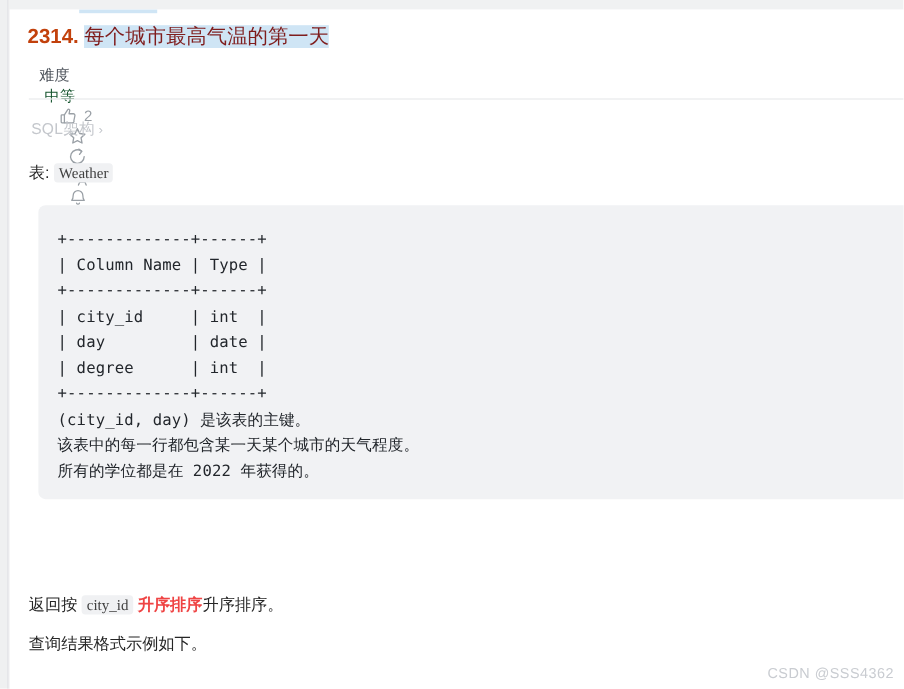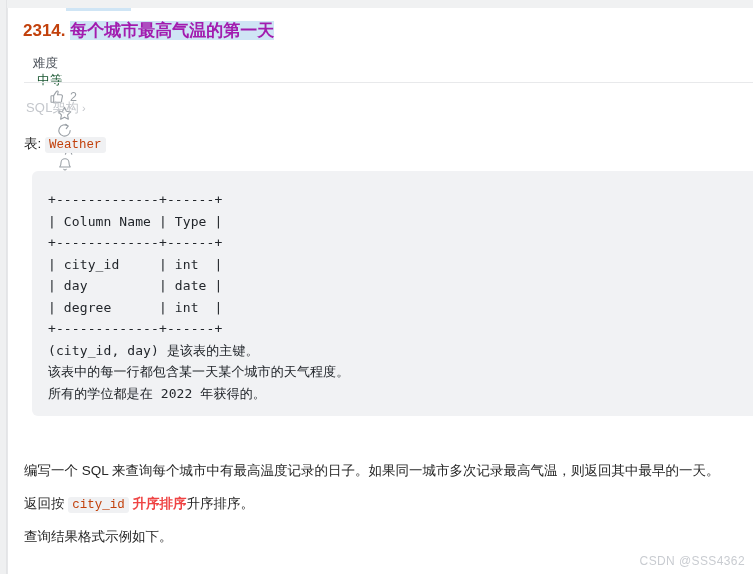--- a/index.html
+++ b/index.html
@@ -61,22 +61,22 @@
     color: #1a1a1a;
     font-weight: 600;
     white-space: nowrap;
   }
   .title-num {
     color: #c2410c;
     font-weight: 600;
   }
   .title-text {
     background: #cfe5f5;
-    color: #a21caf;
-    font-weight: 700;
+    color: #7f1d1d;
+    font-weight: 400;
   }
   
   .sel-sliver {
     position: absolute;
     left: 58px;
     top: 0px;
     width: 65px;
     height: 3px;
     background: #cfe5f5;
   }
@@ -148,23 +148,23 @@
   
   .table-caption {
     position: absolute;
     left: 16px;
     top: 126px;
     font-size: 13.5px;
     color: #262626;
     line-height: 20px;
   }
   .code-inline {
-    font-family: Liberation Mono, monospace;
+    font-family: Liberation Serif, serif;
     background: #f0f1f3;
-    color: #c2410c;
+    color: #404040;
     padding: 1px 4px;
     border-radius: 3px;
     font-size: 12.5px;
   }
 
   
   .code-block {
     position: absolute;
     left: 24px;
     top: 163px;
@@ -309,21 +309,20 @@
 +-------------+------+
 | city_id     | int  |
 | day         | date |
 | degree      | int  |
 +-------------+------+
 (city_id, day) 是该表的主键。
 该表中的每一行都包含某一天某个城市的天气程度。
 所有的学位都是在 2022 年获得的。</pre>
     </div>
 
-    <div class="body-text p1">编写一个 SQL 来查询每个城市中有最高温度记录的日子。如果同一城市多次记录最高气温，则返回其中最早的一天。</div>
 
     <div class="body-text p2">
       <span>返回按</span>
       <span class="code-inline">city_id</span>
       <span class="bold-seg">升序排序</span><span>升序排序。</span>
     </div>
 
     <div class="body-text p3">查询结果格式示例如下。</div>
 
     <div class="watermark">CSDN @SSS4362</div>

